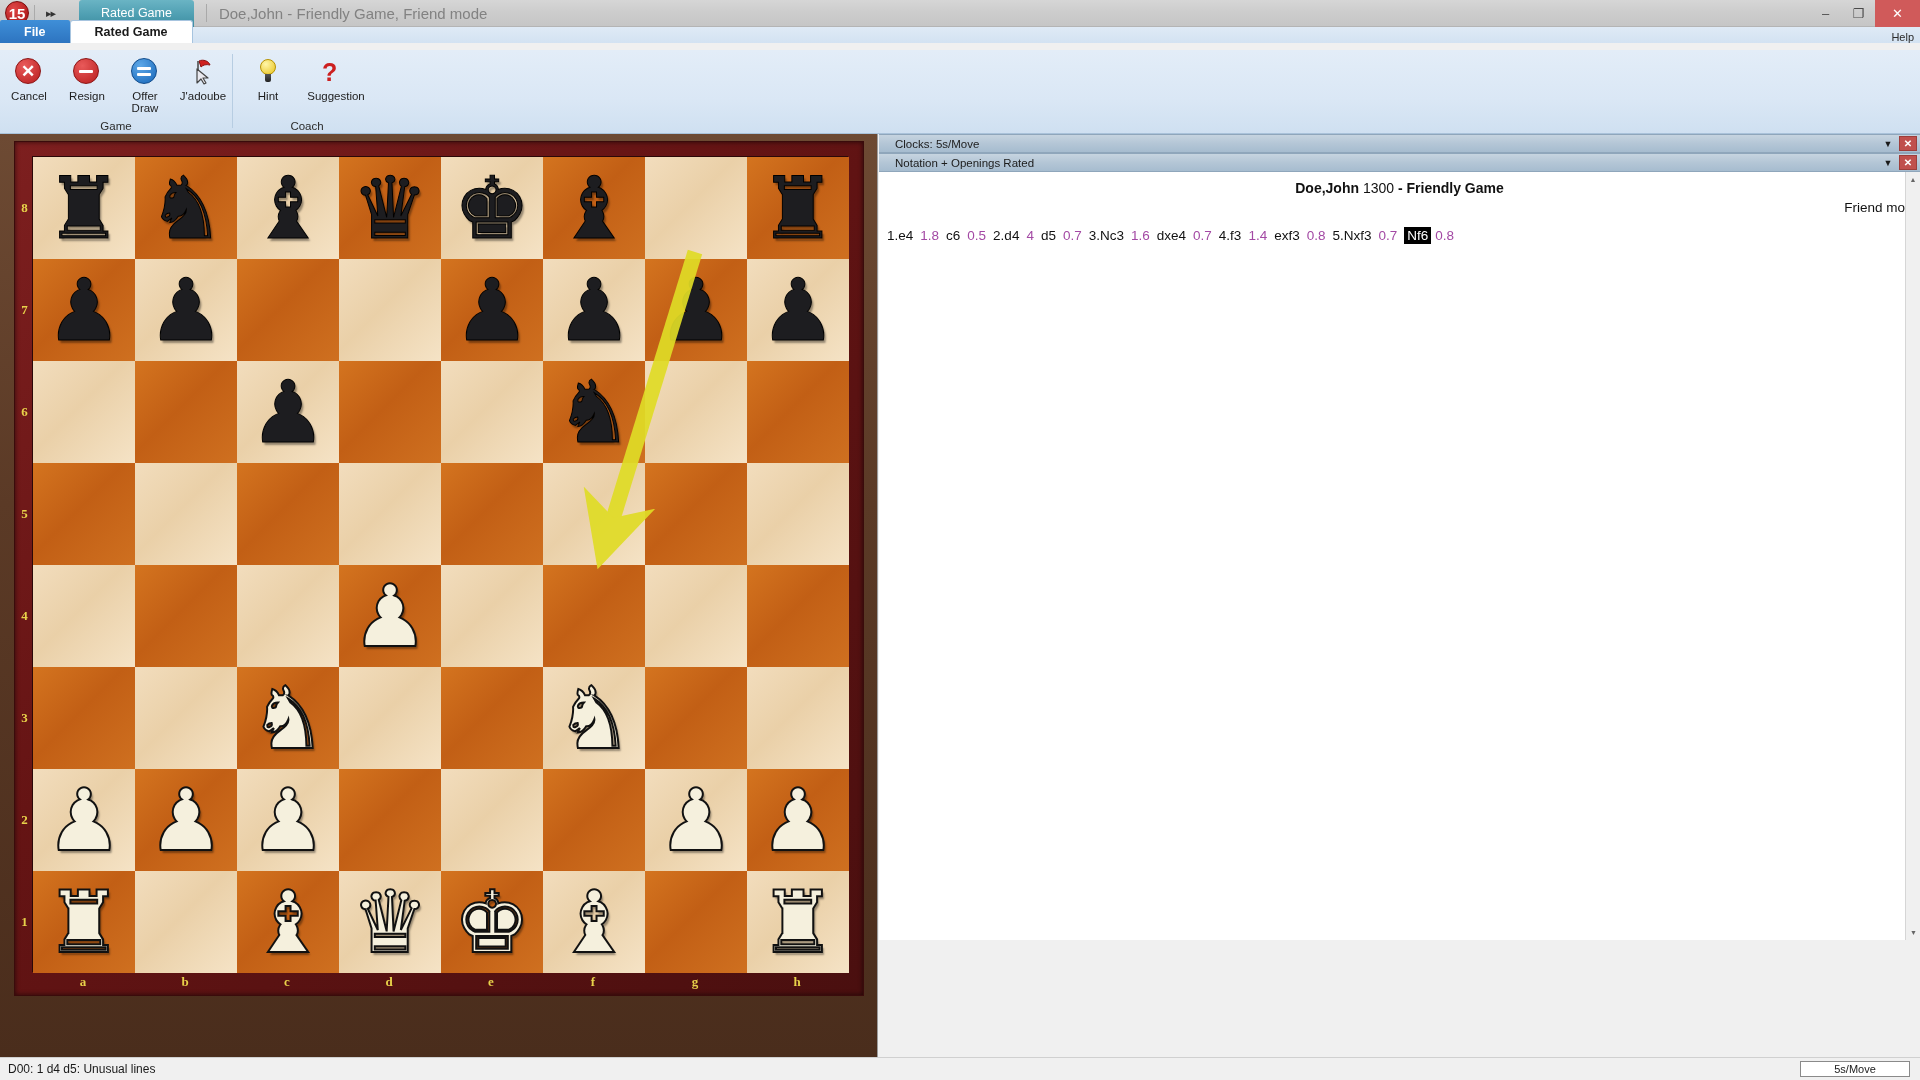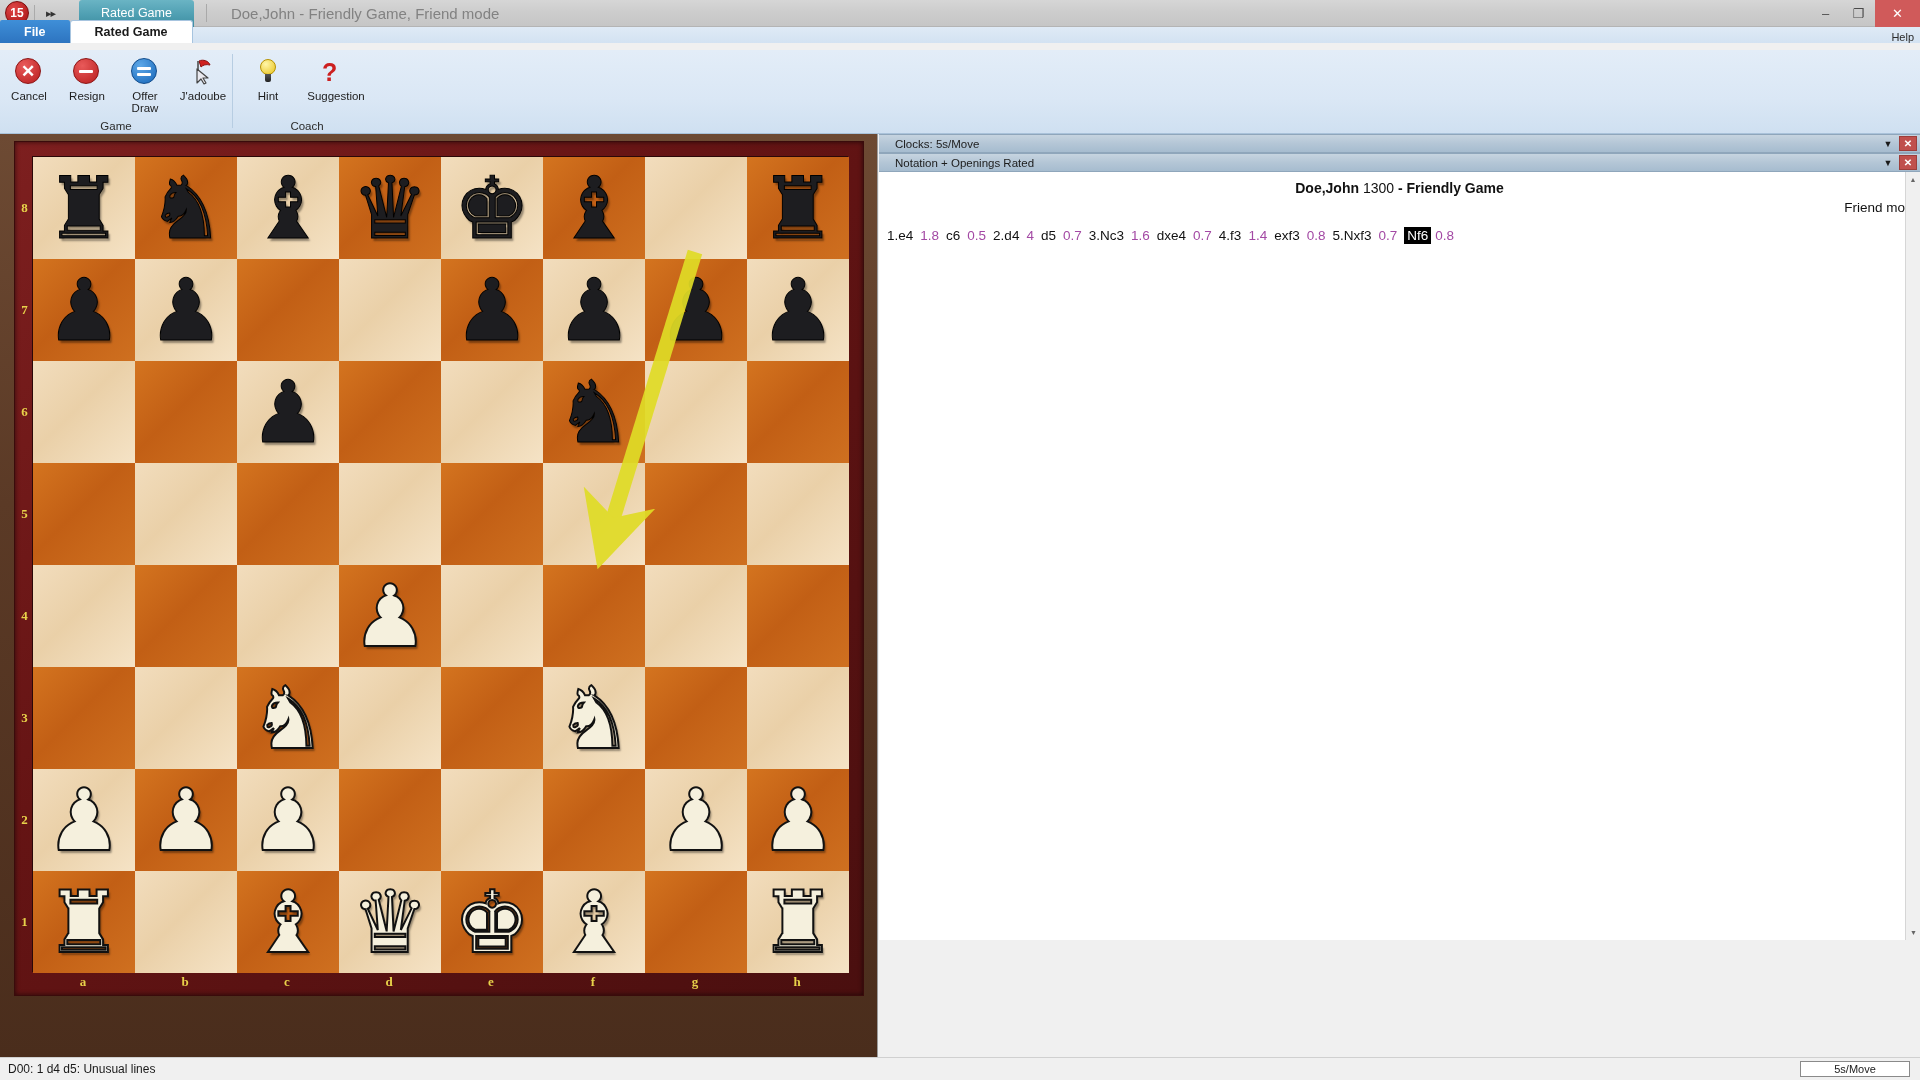--- a/index.html
+++ b/index.html
@@ -13,40 +13,40 @@
   
   .titlebar {
     position: absolute; top: 0; left: 0; width: 1920px; height: 27px;
     background: linear-gradient(to bottom, #d6d6d6 0%, #cccccc 50%, #c6c6c6 100%);
     border-bottom: 1px solid #b4b4b4;
     display: flex; align-items: center;
   }
   .qat-logo {
     width: 24px; height: 24px; border-radius: 50%;
     background: radial-gradient(circle at 35% 30%, #e04646, #a51010);
-    color: #fff; font-size: 12px; font-weight: bold;
+    color: #fff; font-size: 15px; font-weight: bold;
     display: flex; align-items: center; justify-content: center;
     margin-left: 5px; border: 1px solid #7d0c0c;
     font-family: "Liberation Sans", sans-serif;
   }
   .qat-sep { width:1px; height:16px; background:#aaa; margin:0 5px; }
   .qat-dropdown {
     font-size: 11px; color: #333; padding: 0 6px; cursor: pointer;
     letter-spacing: -1px;
   }
   .title-tab {
     margin-left: 18px; height: 27px; padding: 0 22px;
     background: linear-gradient(to bottom, #6ab4c4 0%, #4f9fb2 55%, #3d8ca0 100%);
     color: #ffffff; font-size: 12.5px;
     display: flex; align-items: center;
     border-top-left-radius: 3px; border-top-right-radius: 3px;
   }
   .title-divider { width:1px; height:18px; background:#a9a9a9; margin-left:12px;}
   .title-text {
-    margin-left: 24px; color: #828282; font-size: 15px;
+    margin-left: 12px; color: #828282; font-size: 15px;
   }
   .winbtns { margin-left: auto; display: flex; height: 27px; }
   .winbtn {
     width: 33px; height: 27px; display: flex; align-items: center; justify-content: center;
     color: #4a4a4a; font-size: 13px; cursor: pointer;
   }
   .winbtn.close { background: #d05a5a; color: #fff; width: 45px; }
 
   
   .ribbon-tabs {

